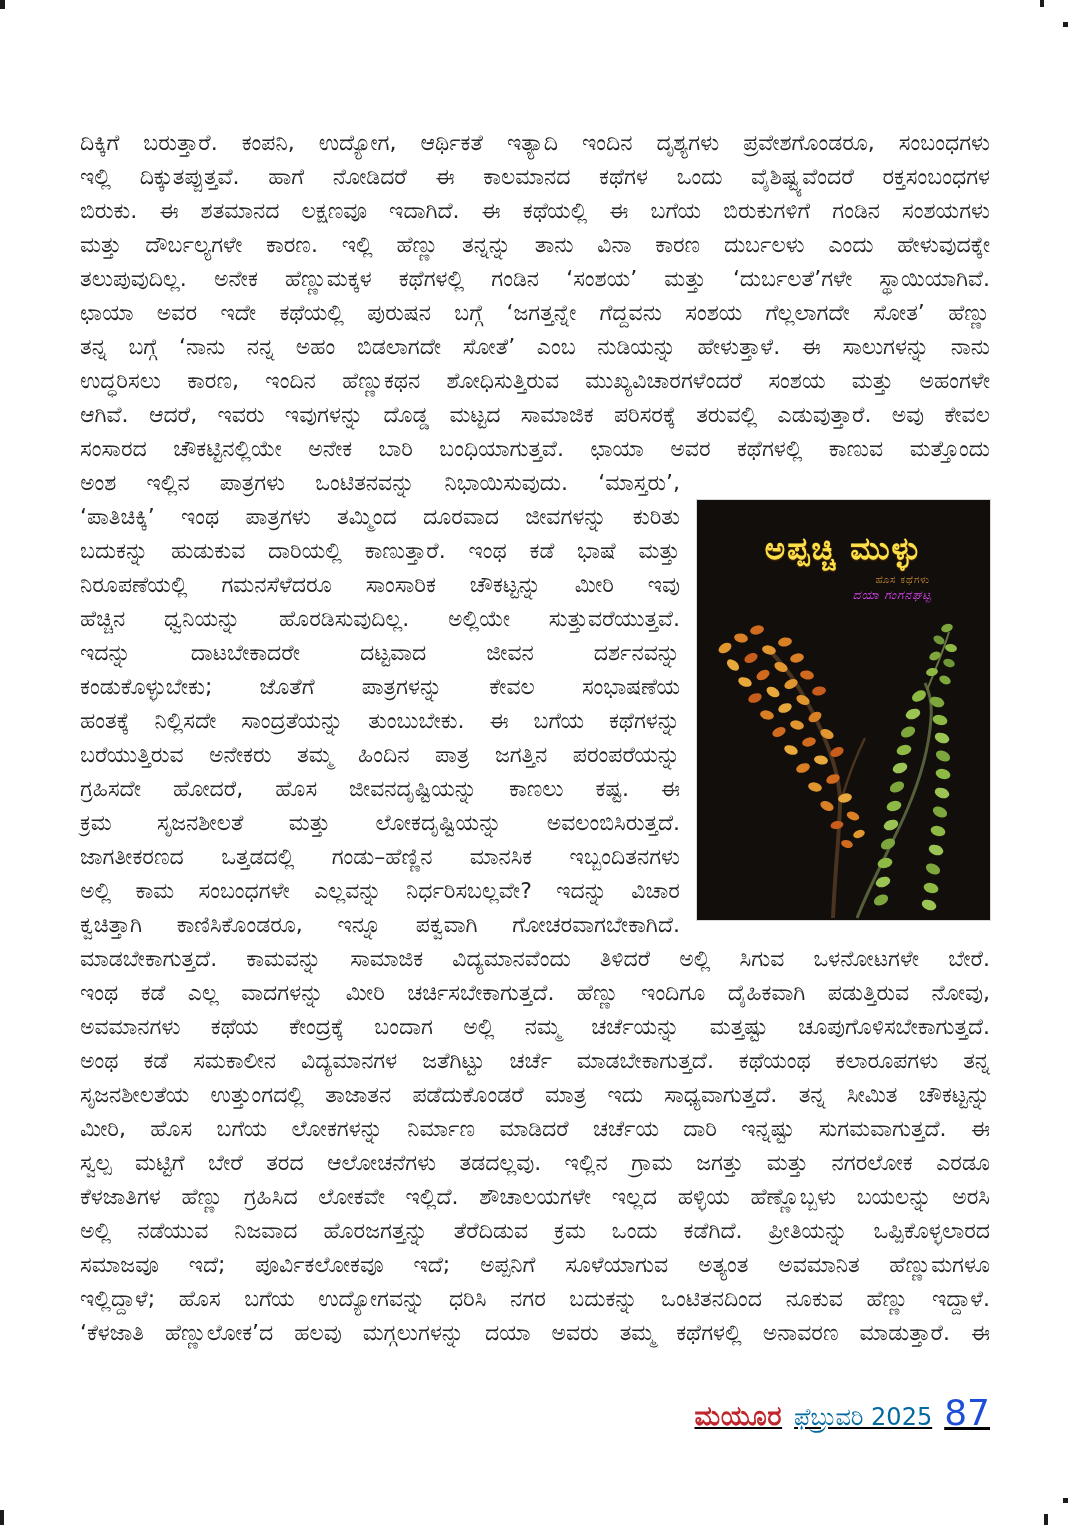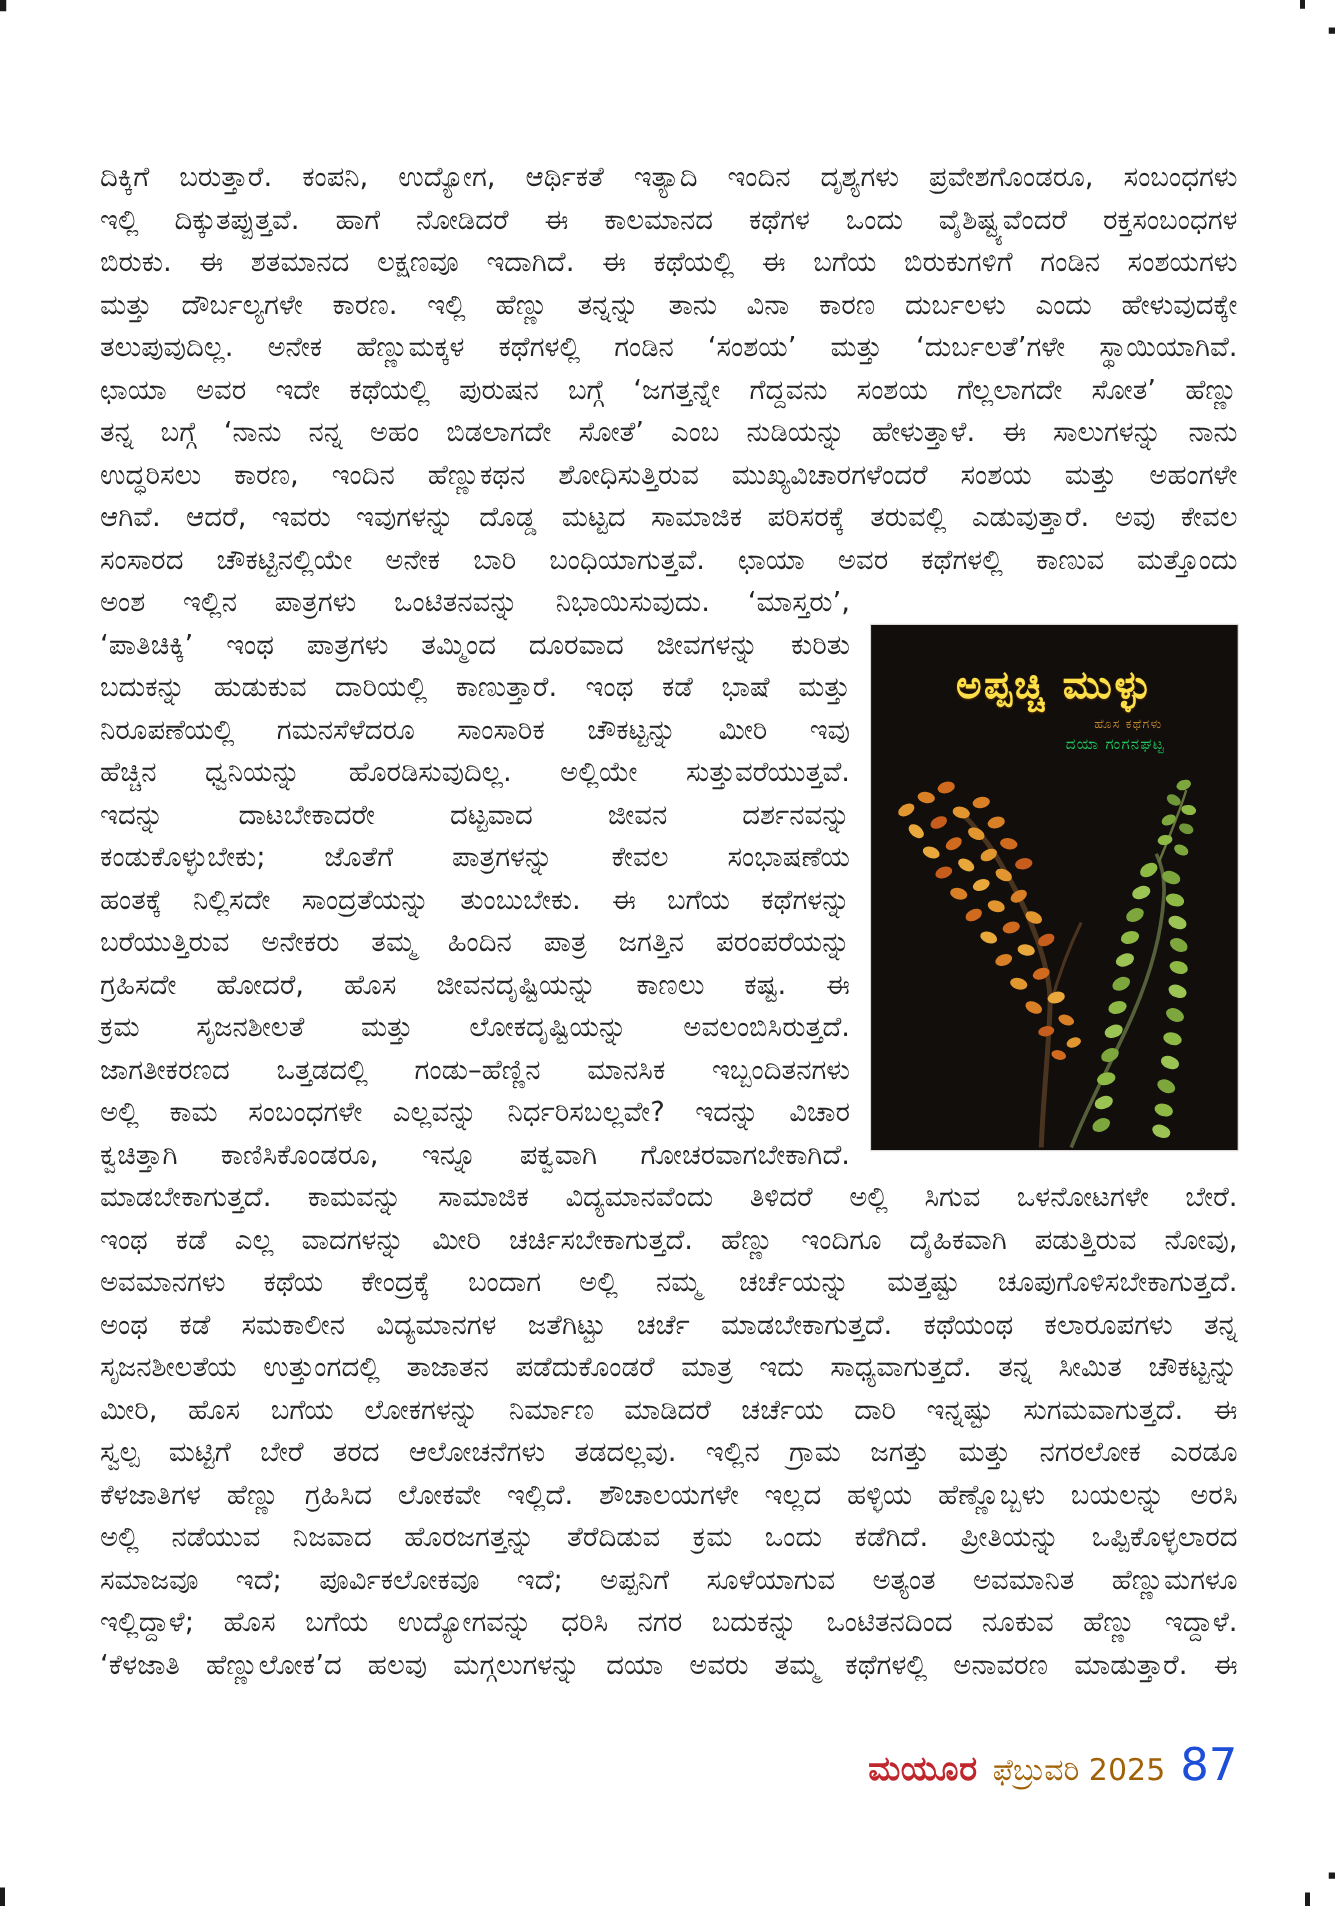--- a/index.html
+++ b/index.html
@@ -43,33 +43,34 @@
     letter-spacing:2px;
     text-shadow:0 1px 2px #5a3008;
     line-height:36px;
   }
   .cover-subtitle{
     position:absolute;right:60px;top:74px;
     font-size:10px;color:#c08433;letter-spacing:1px;
   }
   .cover-author{
     position:absolute;right:58px;top:88px;
-    font-size:12px;color:#22c55e;letter-spacing:1px;
+    font-size:12px;color:#d946ef;letter-spacing:1px;font-style:italic;
   }
   .footer{
     position:absolute;
     right:82px;top:1392px;
     display:flex;align-items:baseline;gap:12px;
     white-space:nowrap;
+    text-decoration:underline;
   }
   .footer .mag{
     color:#c0272d;font-weight:bold;font-size:27px;letter-spacing:0.5px;
   }
   .footer .issue{
-    color:#a16207;font-size:24px;
+    color:#0369a1;font-size:24px;
   }
   .footer .pageno{
     color:#1d4ed8;font-size:36px;font-weight:500;
   }
 </style>
 </head>
 <body>
 
 <div class="page">
 

